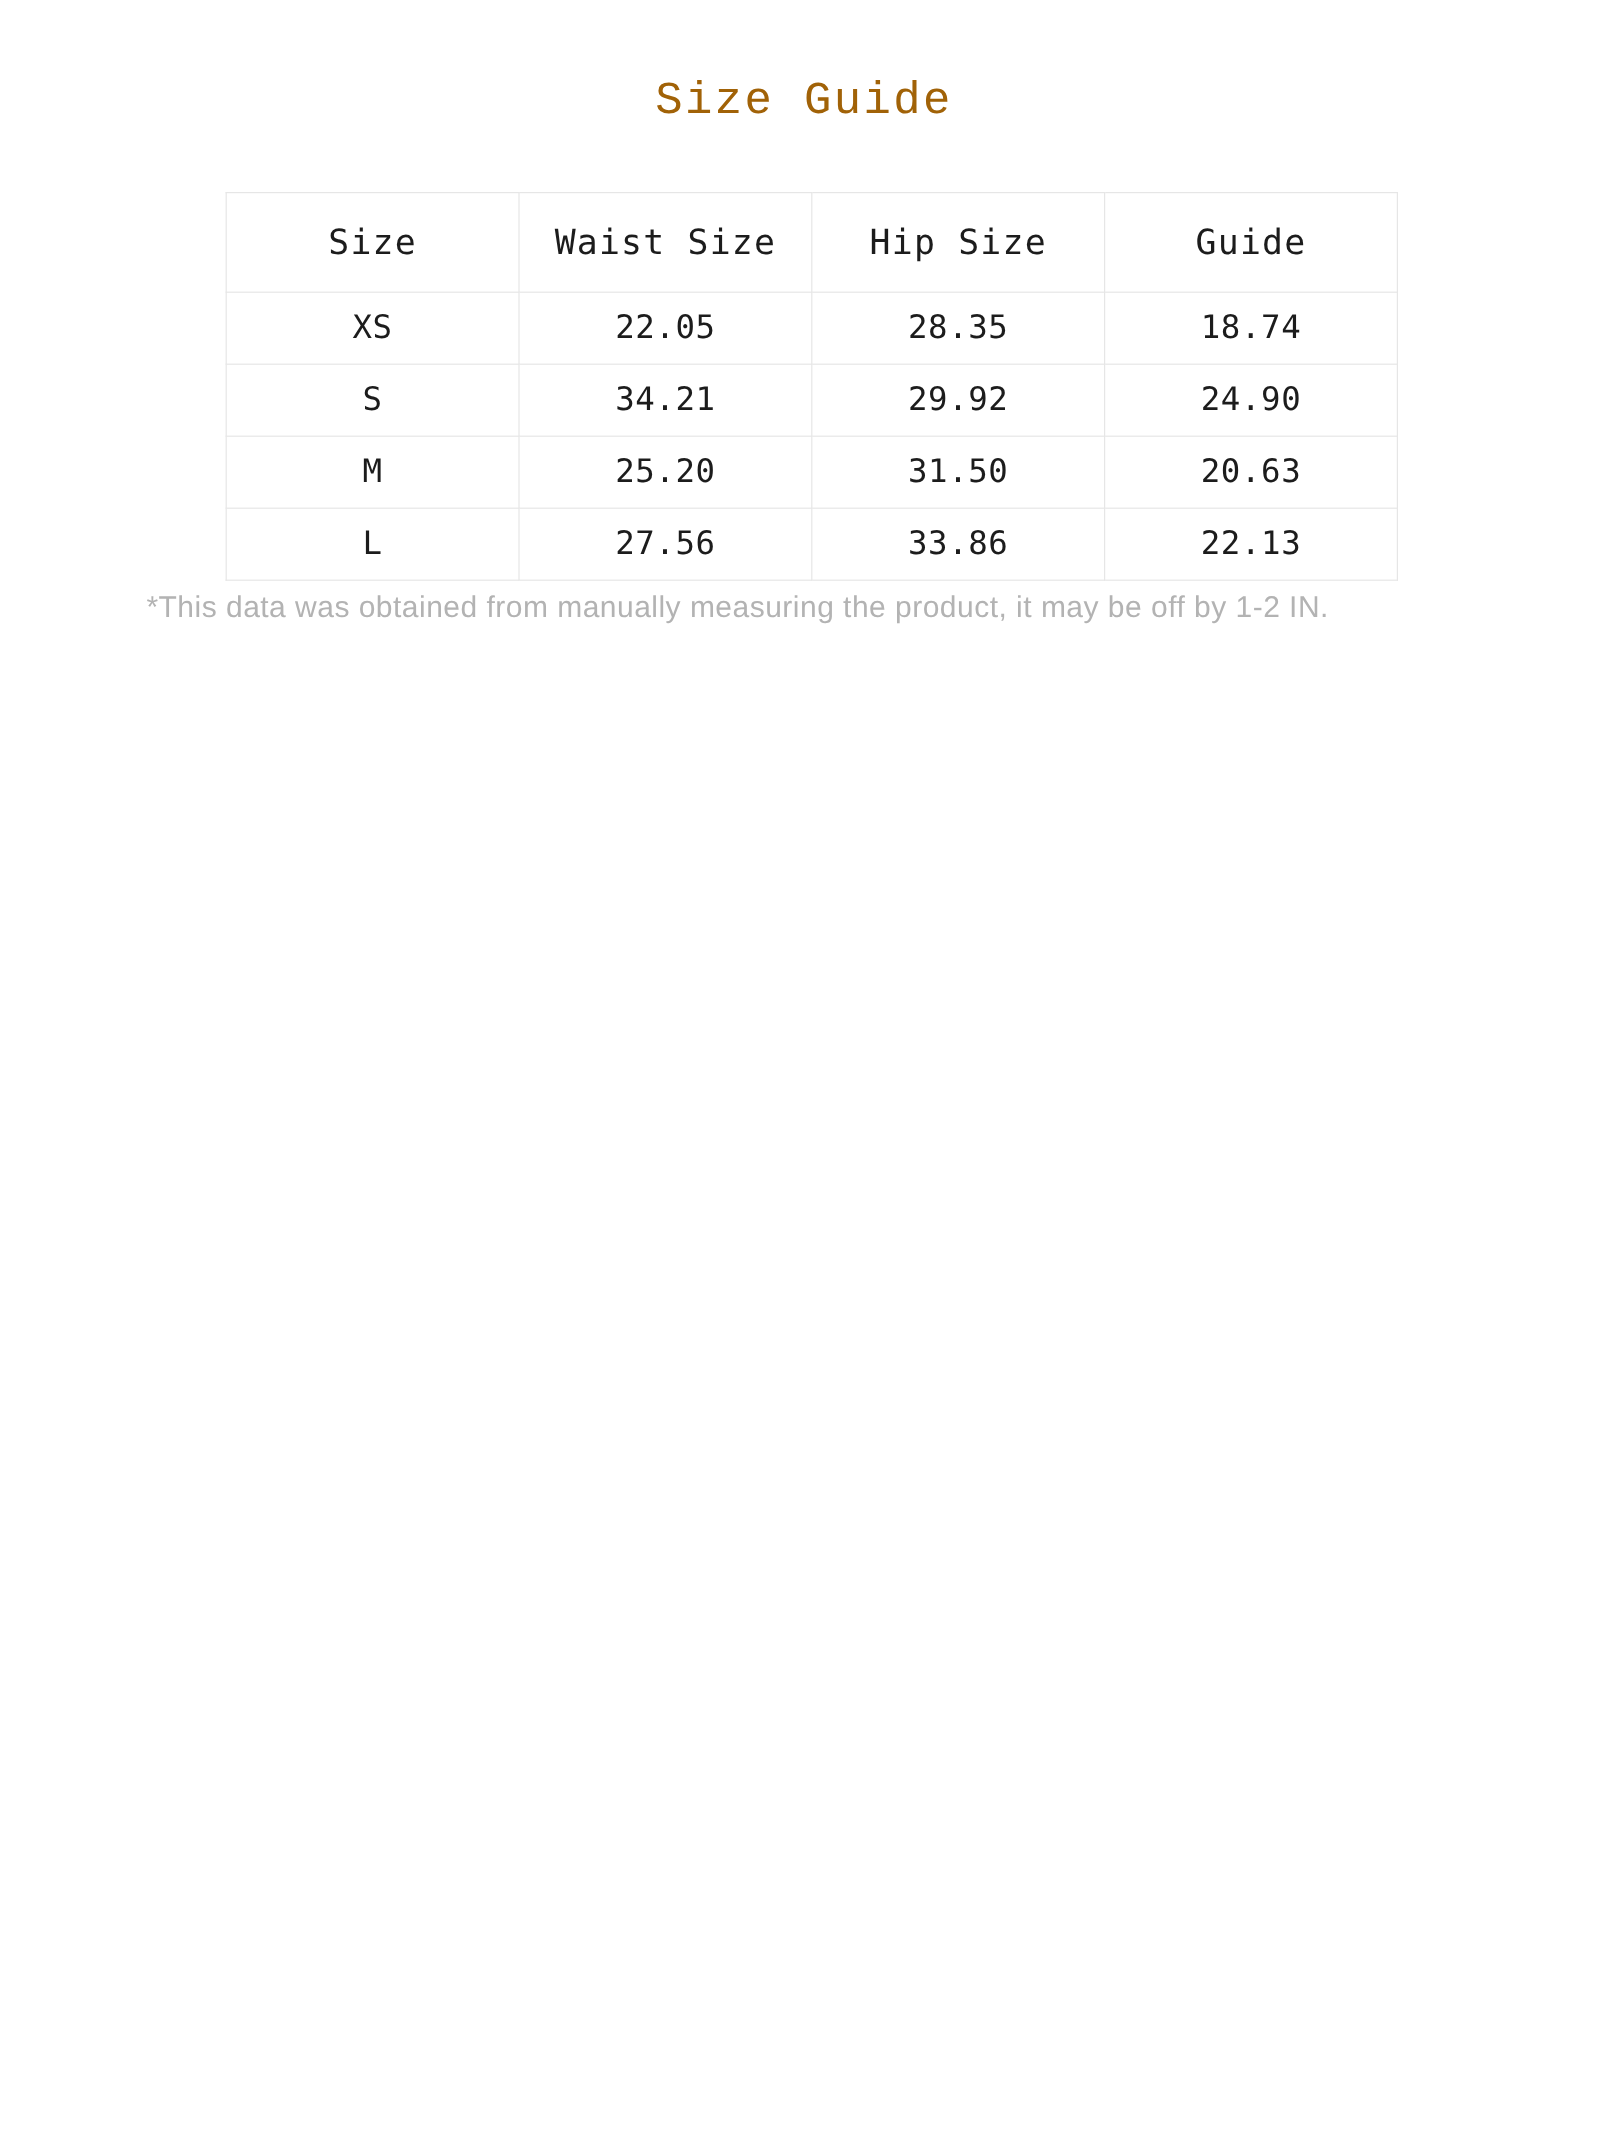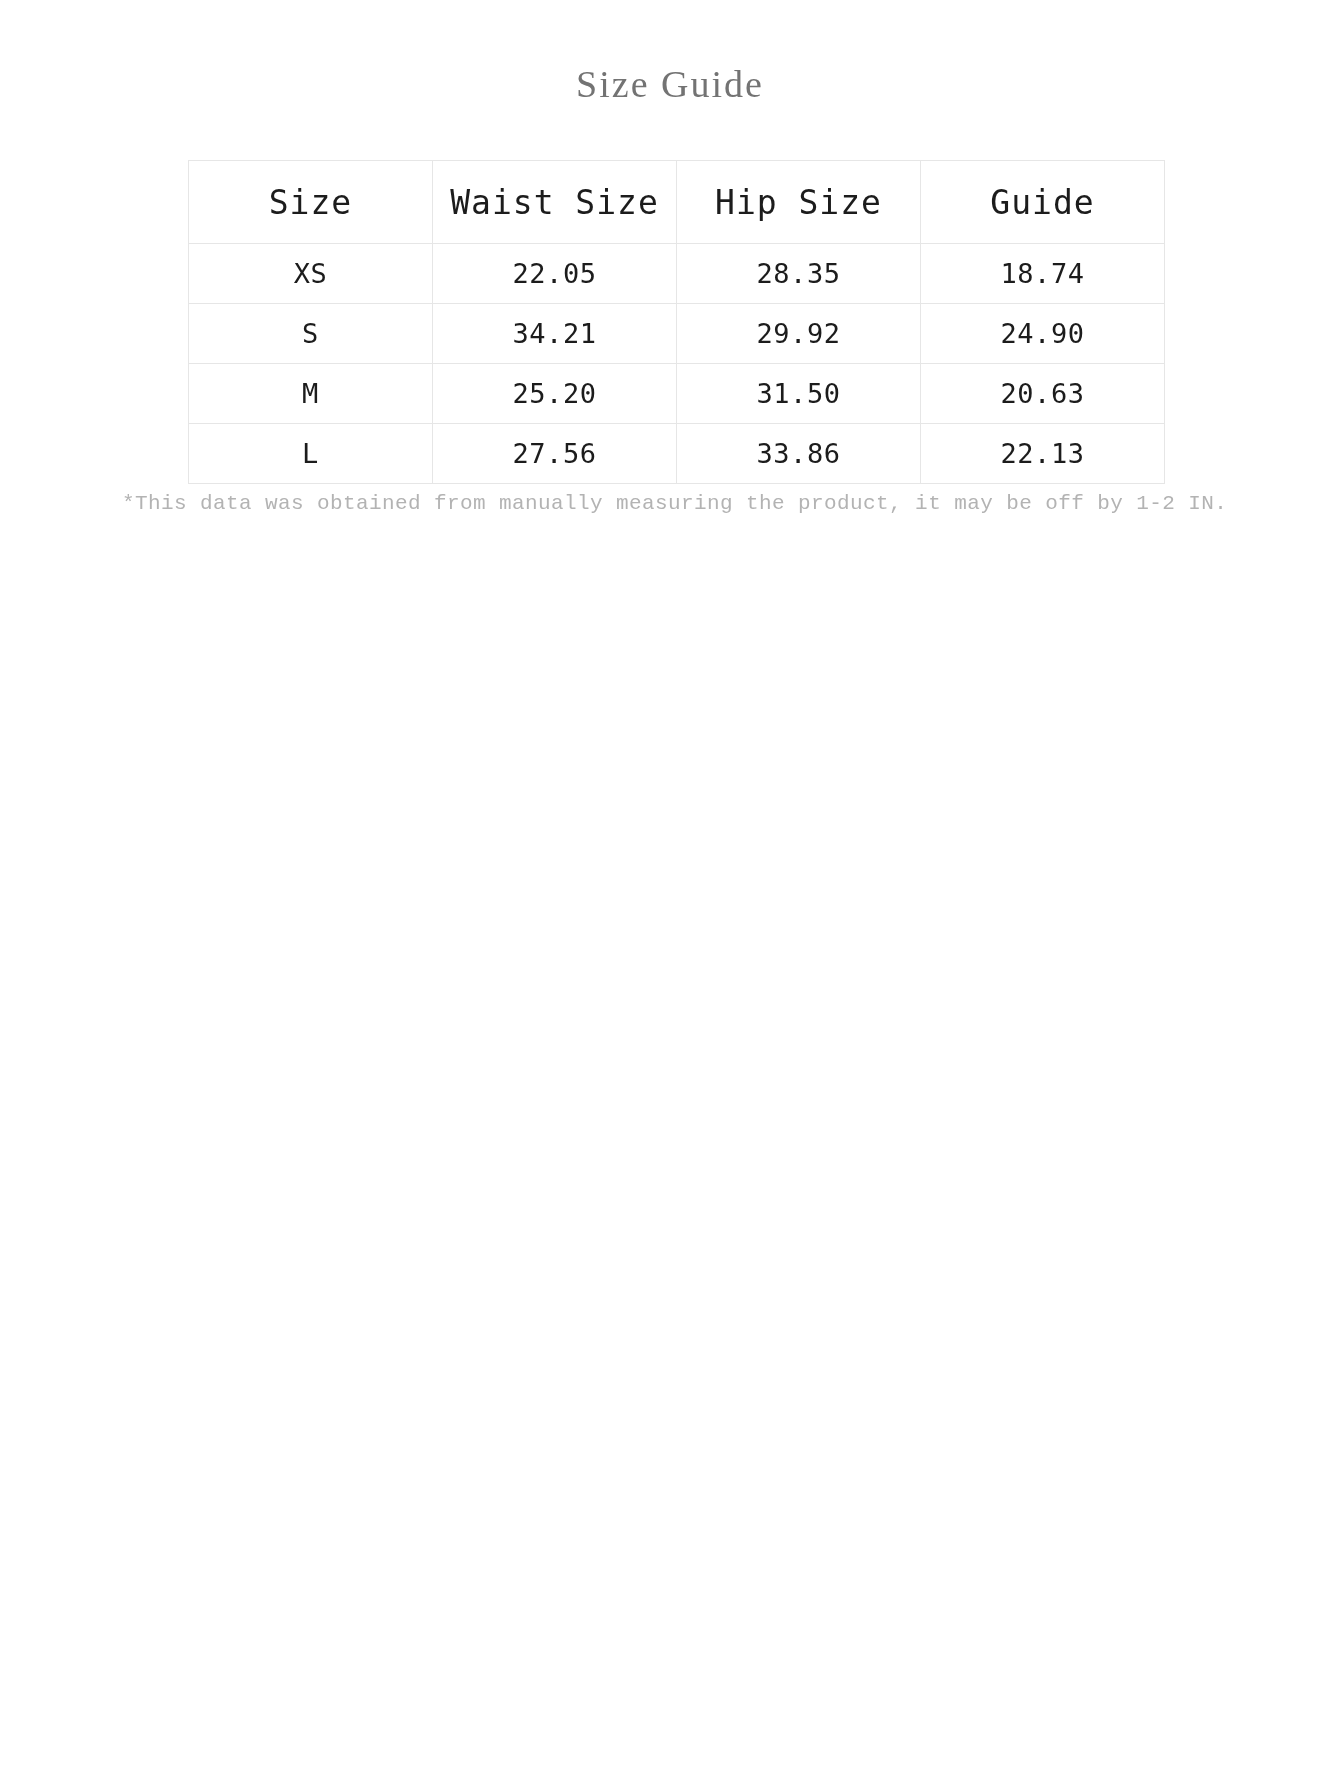--- a/index.html
+++ b/index.html
@@ -22,25 +22,25 @@
     position: relative;
     background: #ffffff;
   }
 
   .title {
     position: absolute;
     top: 62px;
     left: 0;
     width: 1340px;
     text-align: center;
-    font-family: Liberation Serif, serif;
+    font-family: Liberation Mono, monospace;
     font-size: 38px;
     font-weight: 400;
     letter-spacing: 2px;
-    color: #737373;
+    color: #a16207;
     line-height: 1.2;
   }
 
   .table-wrap {
     position: absolute;
     top: 160px;
     left: 188px;
     width: 976px;
   }
 
@@ -59,40 +59,40 @@
     border: 1px solid #e6e6e6;
     text-align: center;
     vertical-align: middle;
     font-family: "DejaVu Sans Mono", "Liberation Mono", monospace;
     color: #1c1c1c;
     padding: 0;
   }
 
   table.size-table th {
     height: 82px;
-    font-size: 33px;
+    font-size: 29px;
     font-weight: 400;
     letter-spacing: 1px;
   }
 
   table.size-table td {
     height: 59px;
     font-size: 27px;
     font-weight: 400;
     letter-spacing: 0.5px;
     margin-left: 20px;
   }
 
   .footnote {
     position: absolute;
     top: 492px;
     left: 122px;
     width: 1100px;
-    font-family: Liberation Mono, monospace;
-    font-size: 21px;
+    font-family: Liberation Sans, sans-serif;
+    font-size: 25px;
     letter-spacing: 0.4px;
     color: #b3b3b3;
     white-space: nowrap;
   }
 </style>
 </head>
 <body>
 
 <div class="page">
 

